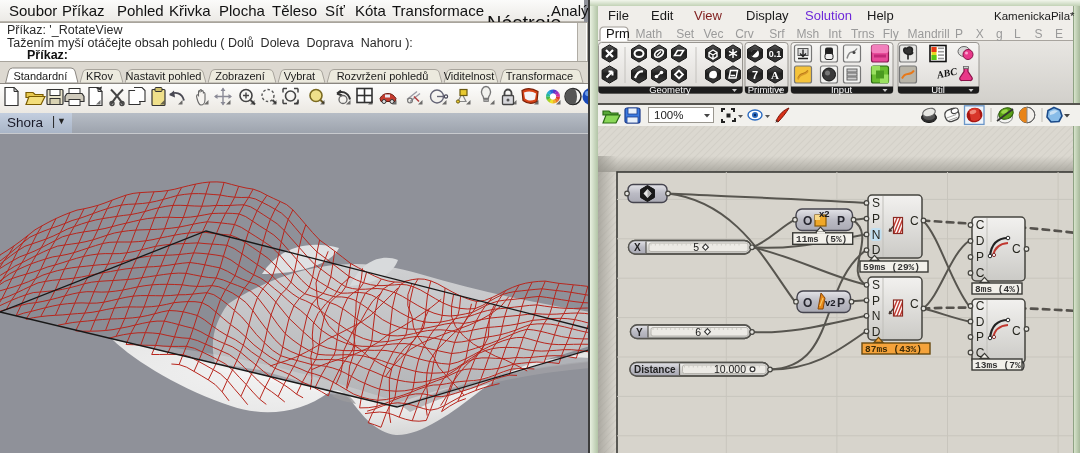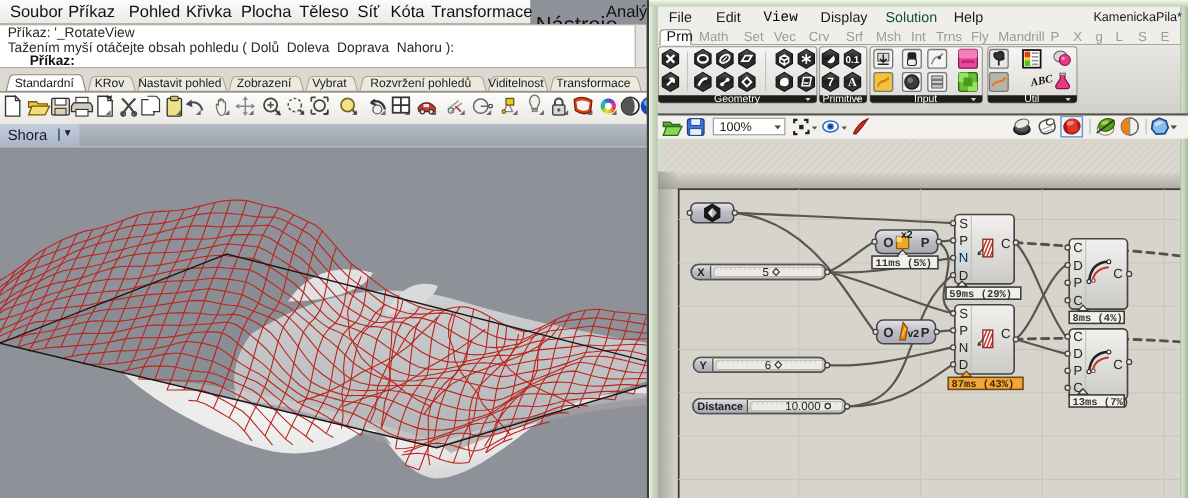--- a/index.html
+++ b/index.html
@@ -1,19 +1,19 @@
 <!DOCTYPE html>
 <html><head><meta charset="utf-8"><style>
 *{margin:0;padding:0;box-sizing:border-box;}
 html,body{width:1080px;height:453px;overflow:hidden;font-family:"Liberation Sans",sans-serif;}
 #root{position:relative;width:1080px;height:453px;background:#8f9199;}
 .abs{position:absolute;}
 </style></head><body>
 <div id="root">
-    <div class="abs" style="left:0;top:0;width:482px;height:22px;background:linear-gradient(#fbfbfa,#eceae6);border-bottom:1px solid #b8b4ac;">
+    <div class="abs" style="left:0;top:0;width:584px;height:22px;background:linear-gradient(#fbfbfa,#eceae6);border-bottom:1px solid #b8b4ac;">
       <span class="abs" style="left:9px;top:2px;font-size:15px;color:#111;">Soubor</span>
       <span class="abs" style="left:62px;top:2px;font-size:15px;color:#111;">Příkaz</span>
       <span class="abs" style="left:117px;top:2px;font-size:15px;color:#111;">Pohled</span>
       <span class="abs" style="left:169px;top:2px;font-size:15px;color:#111;">Křivka</span>
       <span class="abs" style="left:219px;top:2px;font-size:15px;color:#111;">Plocha</span>
       <span class="abs" style="left:272px;top:2px;font-size:15px;color:#111;">Těleso</span>
       <span class="abs" style="left:325px;top:2px;font-size:15px;color:#111;">Síť</span>
       <span class="abs" style="left:355px;top:2px;font-size:15px;color:#111;">Kóta</span>
       <span class="abs" style="left:392px;top:2px;font-size:15px;color:#111;">Transformace</span>
       <span class="abs" style="left:487px;top:12px;font-size:20px;color:#111;">Nástroje</span>
@@ -330,23 +330,23 @@
     <div class="abs" style="left:588px;top:0;width:492px;height:453px;">
       <div class="abs" style="left:0;top:0;width:492px;height:453px;background:#bccab4;"></div>
       <div class="abs" style="left:0;top:0;width:1.5px;height:453px;background:#3c3c3c;"></div>
       <div class="abs" style="left:1.5px;top:0;width:8.5px;height:453px;background:linear-gradient(90deg,#e8f0e0,#b2c4a6);"></div>
       <div class="abs" style="left:485px;top:0;width:1px;height:453px;background:#8fa384;"></div>
       <div class="abs" style="left:486px;top:0;width:6px;height:453px;background:linear-gradient(90deg,#d8e4cc,#a6b89a);"></div>
       <div class="abs" style="left:1.5px;top:0;width:490px;height:6px;background:linear-gradient(#f2f6ec,#c2d2b6);"></div>
       <div class="abs" style="left:10px;top:6px;width:475px;height:447px;background:#f0eeea;padding-left:29px;">
         <span class="abs" style="left:10px;top:2px;font-size:13px;color:#1a1a1a;">File</span>
         <span class="abs" style="left:53px;top:2px;font-size:13px;color:#1a1a1a;">Edit</span>
-        <span class="abs" style="left:96px;top:2px;font-size:13px;color:#000000;font-family:Liberation Mono, monospace;">View</span>
+        <span class="abs" style="left:96px;top:2px;font-size:13px;color:#7f1d1d;">View</span>
         <span class="abs" style="left:148px;top:2px;font-size:13px;color:#1a1a1a;">Display</span>
-        <span class="abs" style="left:207px;top:2px;font-size:13px;color:#14532d;">Solution</span>
+        <span class="abs" style="left:207px;top:2px;font-size:13px;color:#6d28d9;">Solution</span>
         <span class="abs" style="left:269px;top:2px;font-size:13px;color:#1a1a1a;">Help</span>
         <span class="abs" style="left:396px;top:4px;font-size:11.5px;color:#1a1a1a;white-space:nowrap;">KamenickaPila*</span>
         <div class="abs" style="left:0;top:19px;width:475px;height:16px;">
           <svg width="475" height="16" style="display:block">
             <line x1="0" y1="15.5" x2="475" y2="15.5" stroke="#a8a49e" stroke-width="1"></line>
             <text x="37.4" y="12.5" font-size="12px" fill="#9a9a9a" font-family="Liberation Sans,sans-serif">Math</text>
             <text x="78.2" y="12.5" font-size="12px" fill="#9a9a9a" font-family="Liberation Sans,sans-serif">Set</text>
             <text x="105.4" y="12.5" font-size="12px" fill="#9a9a9a" font-family="Liberation Sans,sans-serif">Vec</text>
             <text x="137.2" y="12.5" font-size="12px" fill="#9a9a9a" font-family="Liberation Sans,sans-serif">Crv</text>
             <text x="171.2" y="12.5" font-size="12px" fill="#9a9a9a" font-family="Liberation Sans,sans-serif">Srf</text>

